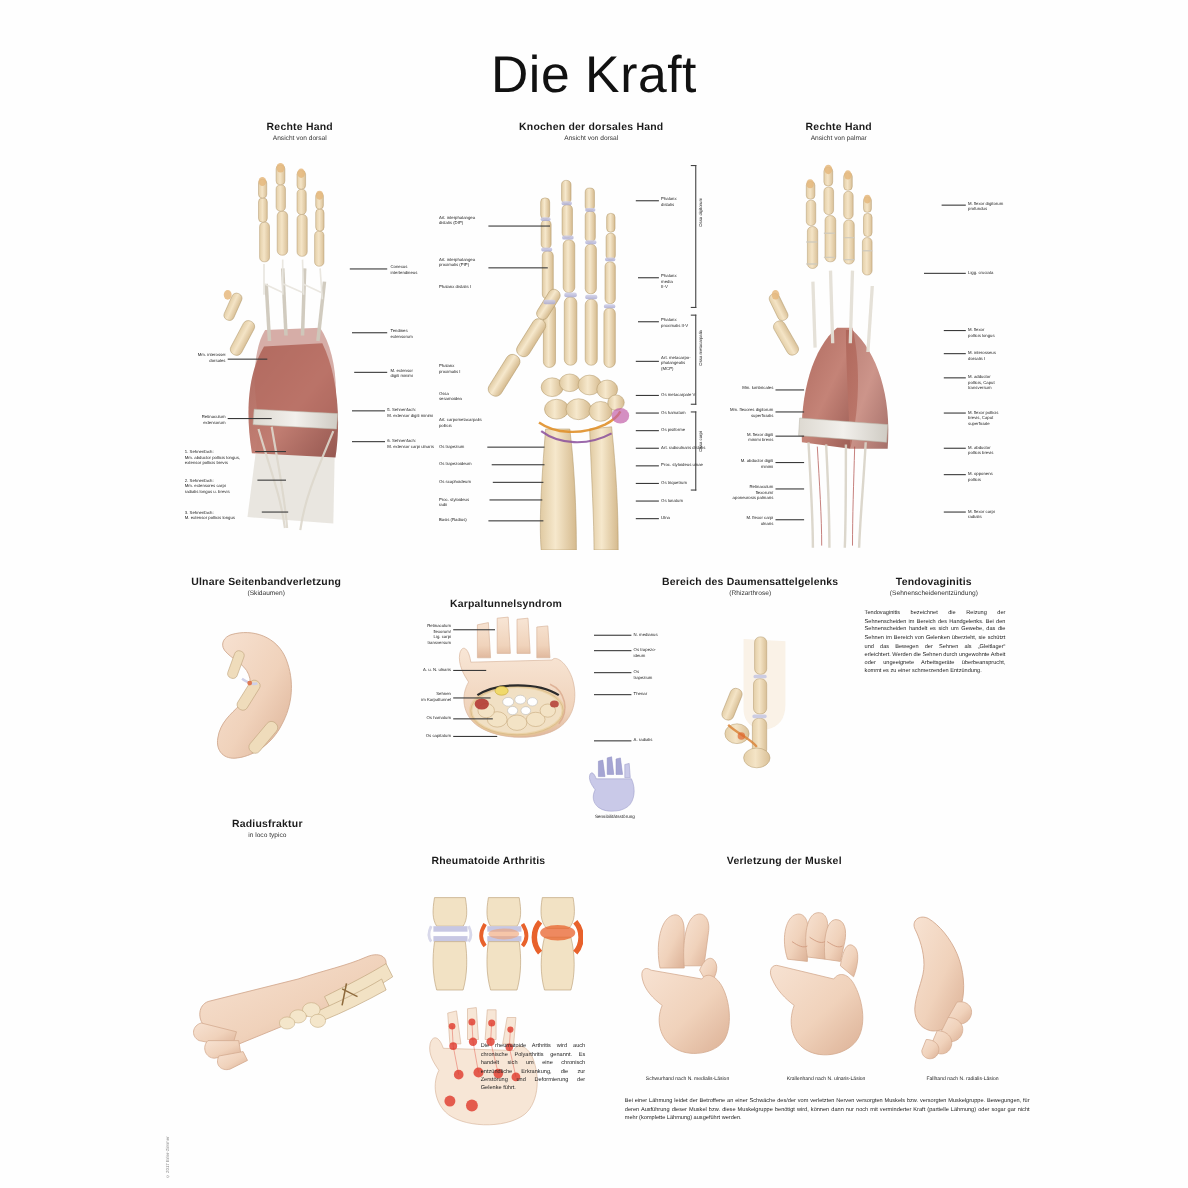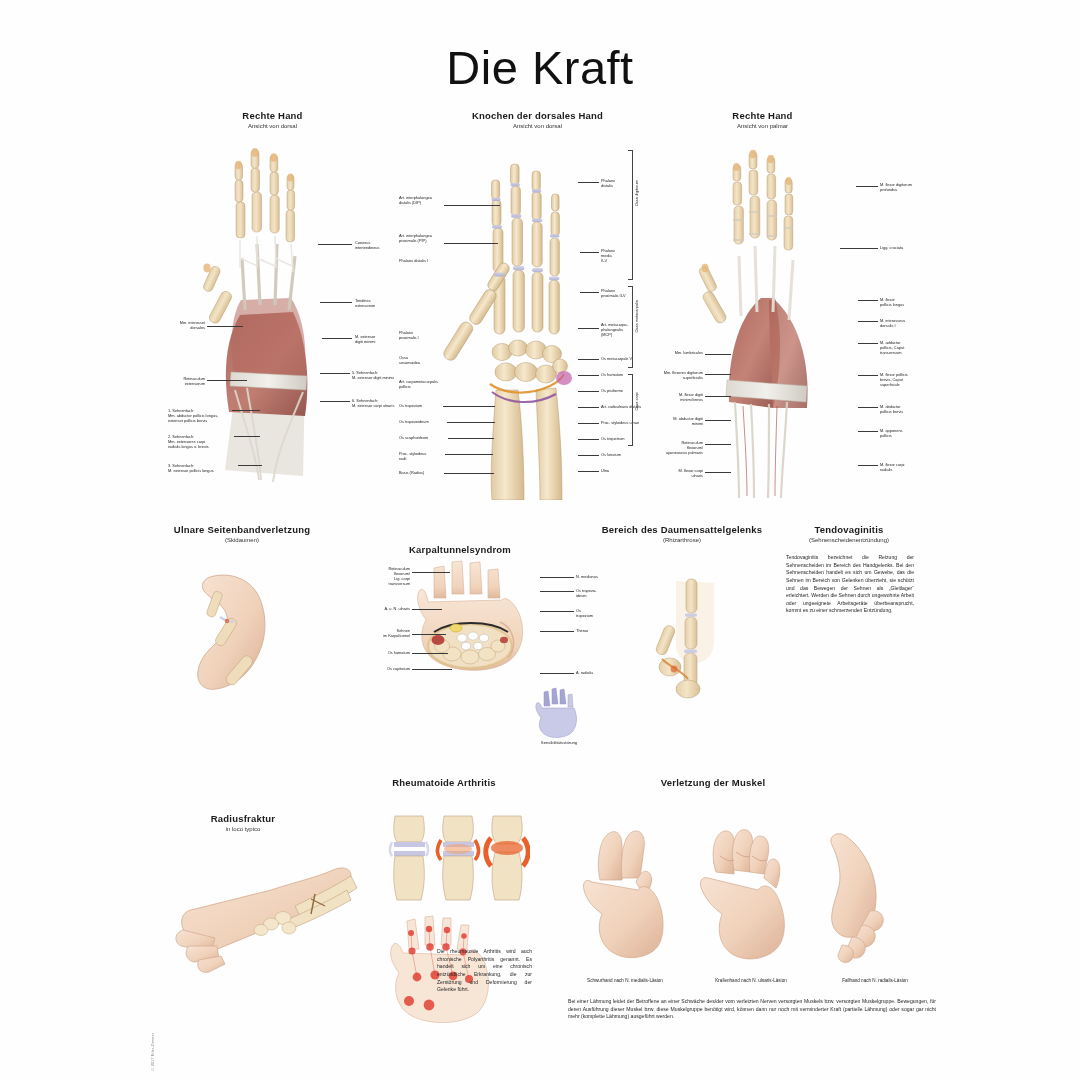--- a/index.html
+++ b/index.html
@@ -584,21 +584,21 @@
         <rect x="54" y="74.5" width="13" height="3.4" rx="1.5"></rect>
       </g>
 
       <path d="M32 84 C40 92 52 96 58 104" stroke="#d9853a" stroke-width="2" fill="none" opacity=".85"></path>
       <circle cx="44" cy="94" r="3.4" fill="#e0672f" opacity=".7"></circle>
     </svg>
   </div>
 
   <div class="para" style="left:786px; top:554px; width:128px;">Tendovaginitis bezeichnet die Reizung der Sehnenscheiden im Bereich des Handgelenks. Bei den Sehnenscheiden handelt es sich um Gewebe, das die Sehnen im Bereich von Gelenken überzieht, sie schützt und das Bewegen der Sehnen als „Gleitlager“ erleichtert. Werden die Sehnen durch ungewohnte Arbeit oder ungeeignete Arbeitsgeräte überbeansprucht, kommt es zu einer schmerzenden Entzündung.</div>
 
-  <div class="sec-head" style="left:175px; top:813px; width:136px;">
+  <div class="sec-head" style="left:175px; top:744px; width:136px;">
     <div class="t1">Radiusfraktur</div>
     <div class="t2">in loco typico</div>
   </div>
   <div class="sec-head" style="left:368px; top:777px; width:152px;">
     <div class="t1">Rheumatoide Arthritis</div>
     <div class="t2"></div>
   </div>
   <div class="sec-head" style="left:630px; top:777px; width:166px;">
     <div class="t1">Verletzung der Muskel</div>
     <div class="t2"></div>

